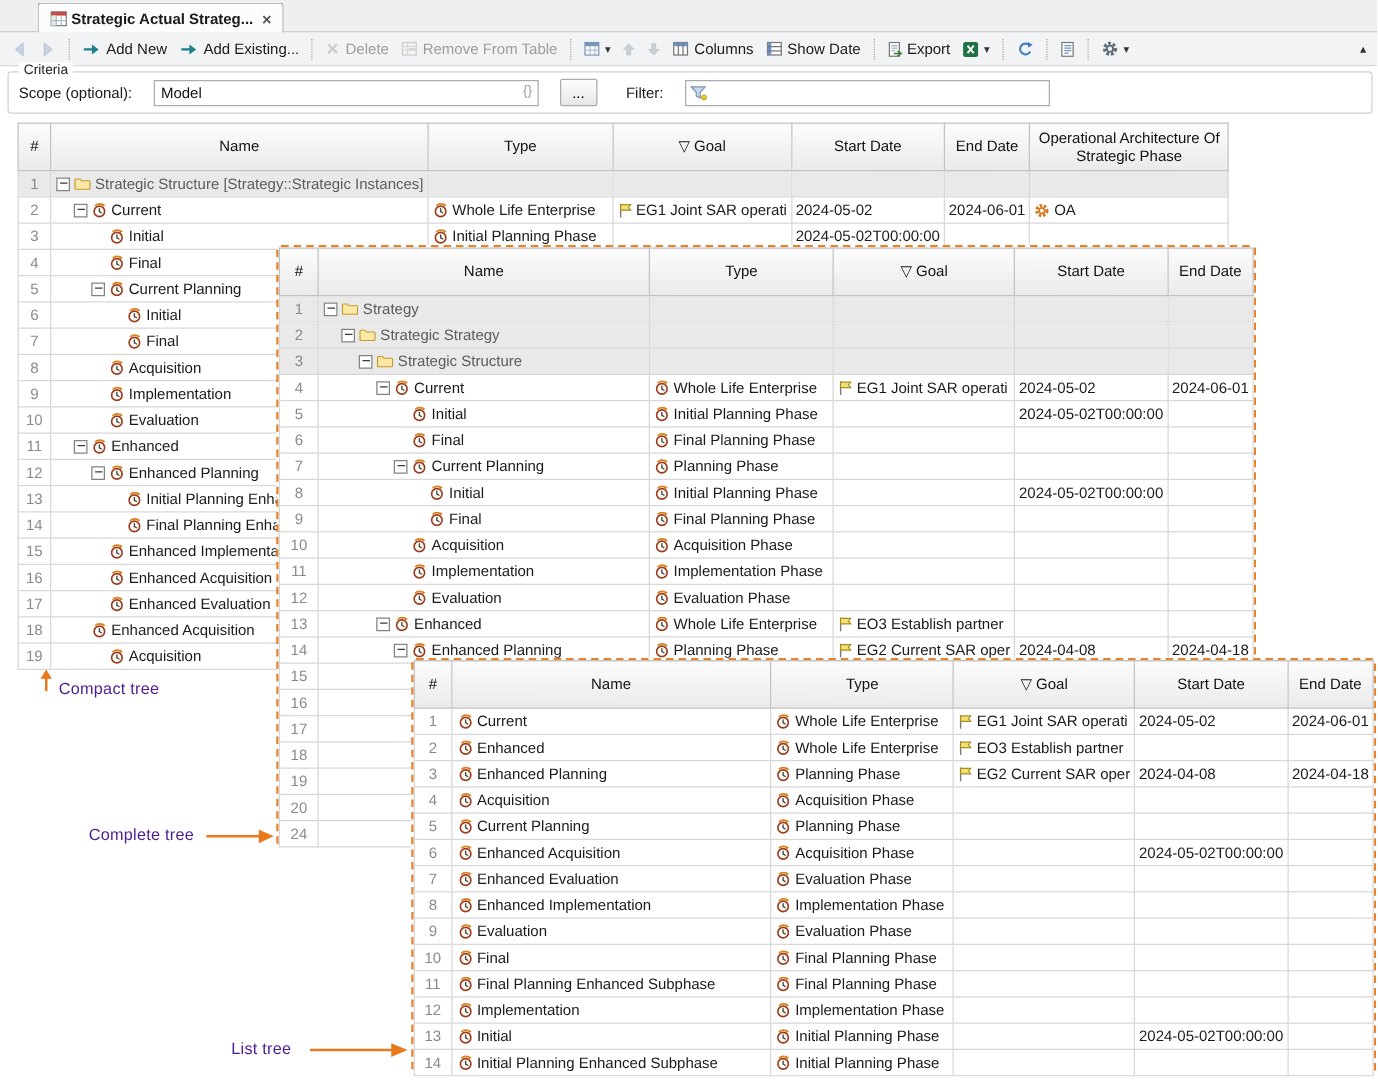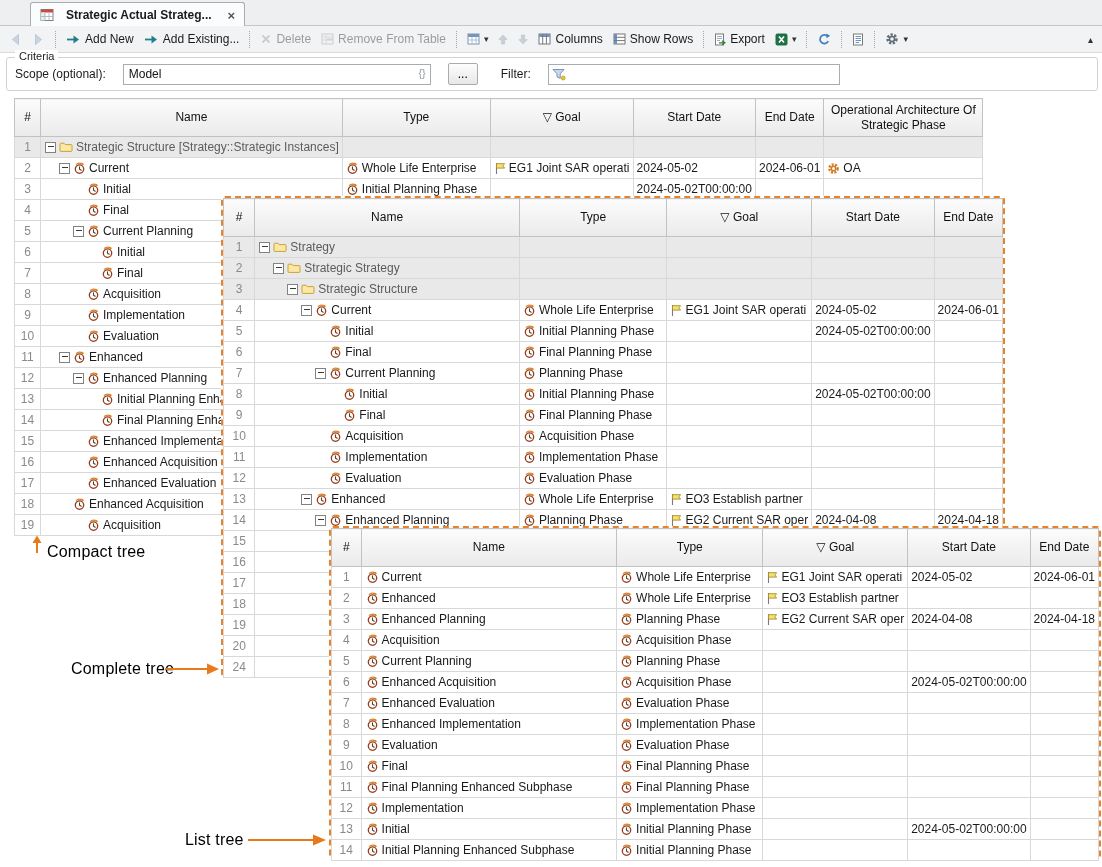--- a/index.html
+++ b/index.html
@@ -2,21 +2,21 @@
 <html><head>
 <meta charset="utf-8">
 <style>
   html,body{margin:0;padding:0}
   body{width:1102px;height:867px;position:relative;overflow:hidden;background:#fff;
        font-family:"Liberation Sans","DejaVu Sans",sans-serif;font-size:12px;color:#1a1a1a}
 
   
   .tabbar{position:absolute;left:0;top:0;width:100%;height:26px;background:#EDEFF1;
           border-bottom:1px solid #C6C6C6;z-index:1;box-sizing:border-box}
-  .tab{position:absolute;left:30px;top:2px;height:25px;box-sizing:border-box;display:flex;align-items:center;gap:12px;
+  .tab{position:absolute;left:30px;top:2px;height:25px;box-sizing:border-box;display:flex;align-items:center;gap:3px;
        padding:0 9px;background:#FBFCFD;border:1px solid #ACACAC;border-bottom:none;border-radius:3px 3px 0 0;
        font-weight:bold;z-index:2}
   .tabclose{color:#555;font-weight:bold;font-size:13px;margin-left:4px}
 
   
   .toolbar{position:absolute;left:0;top:26px;width:100%;height:27px;box-sizing:border-box;background:#F2F3F4;
            border-bottom:1px solid #DADADA;display:flex;align-items:center;padding:0 5px;gap:2px;z-index:1}
   .tb{display:flex;align-items:center;gap:4px;border:0;background:transparent;
       font:12px "Liberation Sans","DejaVu Sans",sans-serif;padding:3px 4px;color:#1a1a1a;white-space:nowrap}
   .tb.disabled{color:#9C9C9C}
@@ -56,21 +56,21 @@
   .tbl td.num{color:#8A8A8A;text-align:center}
   tr.gray td{background:#E9E9E9}
   tr.gray .tx{color:#5C5C5C}
   .cf{display:flex;align-items:center;height:20px;padding:0 3px;gap:3px;overflow:hidden}
   .tx{white-space:nowrap}
   .ci{flex:none}
   .exp{flex:none;width:9px;height:9px;border:1px solid #828282;background:#fff;position:relative;display:inline-block}
   .exp::after{content:"";position:absolute;left:1.5px;top:3.5px;width:6px;height:1px;background:#3A3A3A}
 
   
-  .ann{position:absolute;z-index:6;color:#000000;font-size:16px;letter-spacing:.2px}
+  .ann{position:absolute;z-index:6;color:#4c1d95;font-size:13px;letter-spacing:.2px}
   .annarrow{position:absolute;z-index:6}
 </style>
 </head>
 <body>
 
 <div class="tabbar">
   <div class="tab">
     <svg width="14" height="14" viewBox="0 0 14 14">
       <rect x="1" y="1.5" width="12" height="11" fill="#FFFFFF" stroke="#808080"></rect>
       <rect x="1" y="1.5" width="12" height="3" fill="#C84B4B"></rect>
@@ -149,21 +149,21 @@
         <path d="M4.7 1 V11 M8.4 1 V11" stroke="#777"></path>
       </svg>
     <span>Columns</span>
   </button>
   <button class="tb">
     <svg width="13" height="12" viewBox="0 0 13 12">
         <rect x="1" y="1" width="11" height="10" fill="#fff" stroke="#777"></rect>
         <rect x="1" y="1" width="3" height="10" fill="#6D94C4"></rect>
         <path d="M1 4.3 H12 M1 7.6 H12" stroke="#777"></path>
       </svg>
-    <span>Show Rows</span>
+    <span>Show Date</span>
   </button>
   <span class="sep"></span>
   <button class="tb">
     <svg width="12" height="13" viewBox="0 0 12 13">
         <rect x="1.5" y="1" width="8" height="11" fill="#fff" stroke="#7A7A7A"></rect>
         <path d="M3 3.5 H8 M3 5.5 H8 M3 7.5 H6" stroke="#9AB0C8"></path>
         <path d="M5 9.8 H9.2 M8 7.8 L11 9.8 L8 11.8" stroke="#2E7D32" fill="none" stroke-width="1.2"></path>
       </svg>
     <span>Export</span>
   </button>

